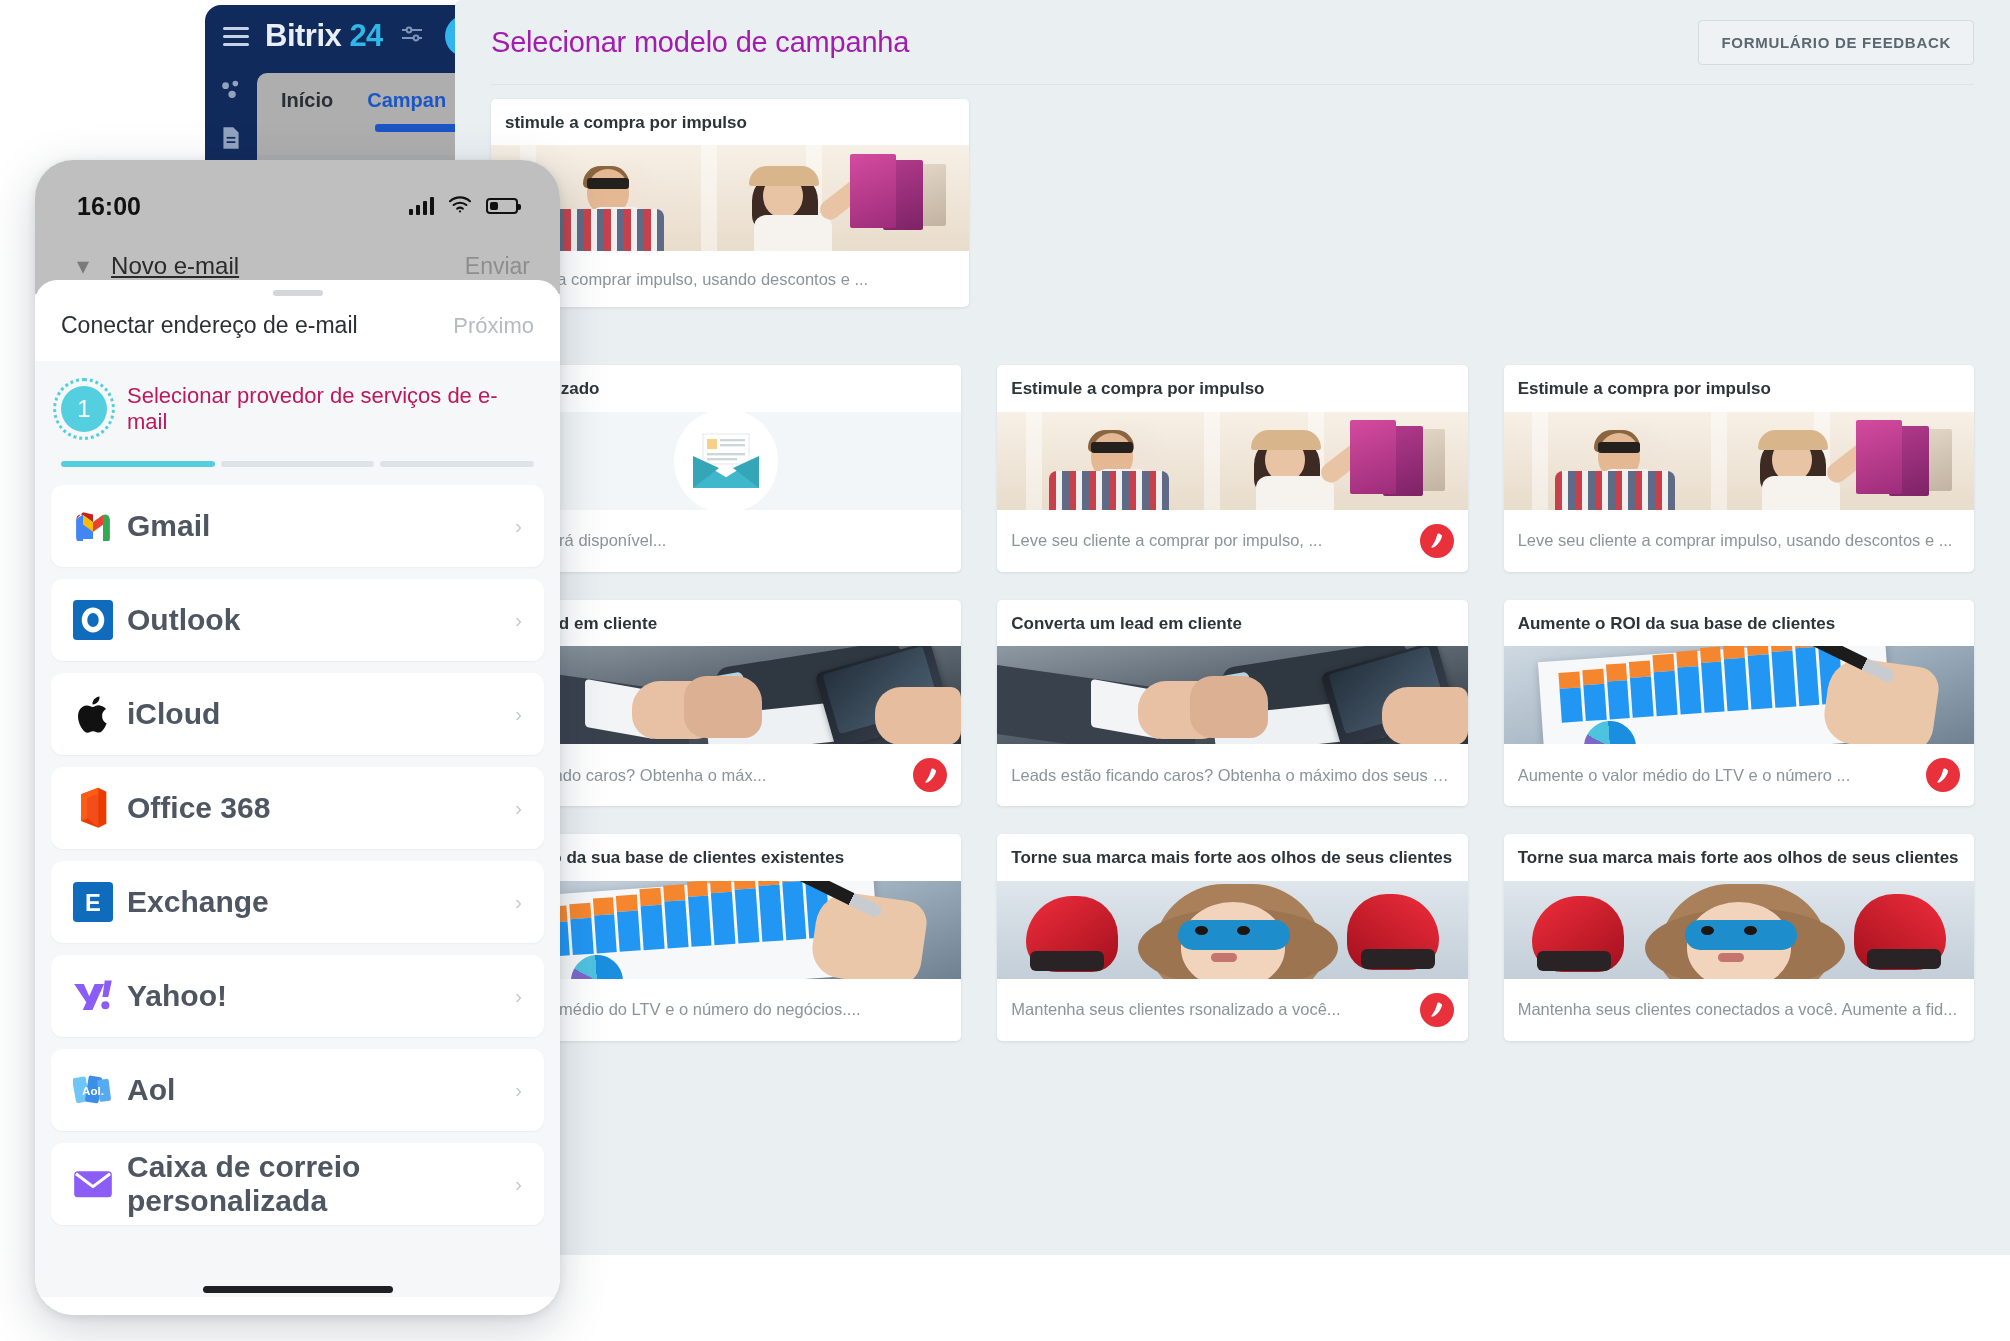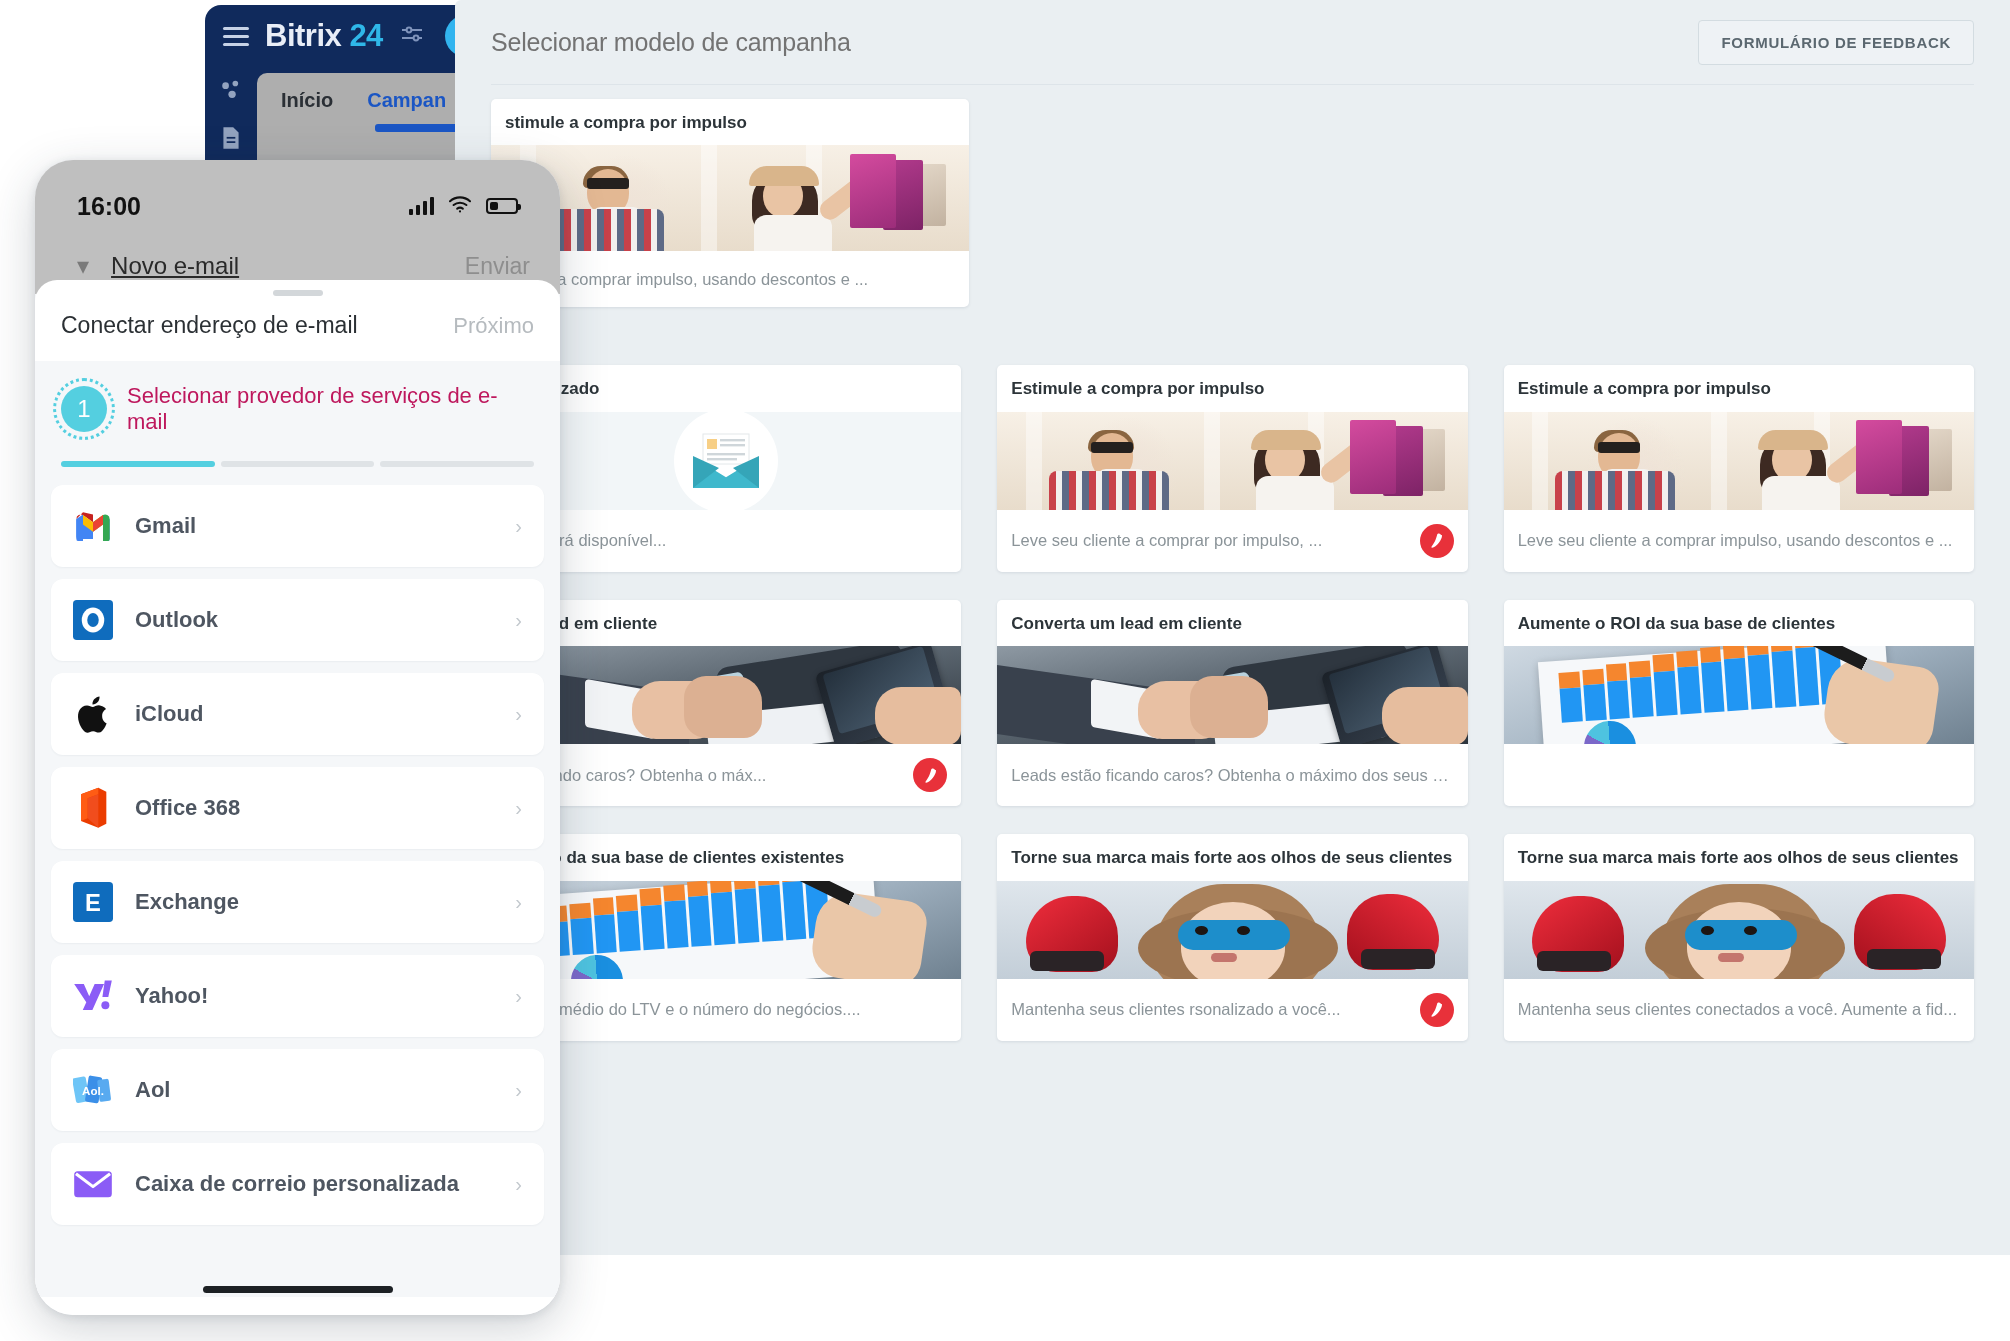--- a/index.html
+++ b/index.html
@@ -18,21 +18,21 @@
     background: #eaeff2;
     border-radius: 6px 0 0 0;
     overflow: hidden;
   }
   #panel-header {
     position: relative; height: 84px;
     padding: 0 36px;
     display: flex; align-items: center; justify-content: space-between;
   }
   #panel-title {
-    font-size: 25px; color: #737373; font-weight: 400;
+    font-size: 29px; color: #a21caf; font-weight: 400;
     letter-spacing: -0.2px;
   }
   #feedback-btn {
     border: 1px solid #d3dce1; background: #eef2f5;
     border-radius: 4px; color: #5b6870;
     font-size: 15px; font-weight: bold; letter-spacing: 0.7px;
     padding: 13px 22px; cursor: pointer;
     font-family: "Liberation Sans", sans-serif;
   }
   #recent-label {
@@ -234,21 +234,21 @@
   #ph-progress i { height:6px;border-radius:3px;flex:1;background:#dfe3e6; }
   #ph-progress i.on { background:#54cfe0; }
 
   #ph-list { background:#f5f7f9; padding: 18px 16px 0 16px; height: 830px; }
   .prov {
     background:#fff; border-radius:12px; height:82px; margin-bottom:12px;
     display:flex; align-items:center; padding: 0 22px; cursor:pointer;
     box-shadow: 0 1px 2px rgba(60,80,100,0.06);
   }
   .prov-ic { width:40px; height:40px; flex-shrink:0; display:flex; align-items:center; justify-content:center; }
-  .prov-label { flex:1; margin-left:22px; font-size:22px; font-weight:bold; color:#4e5661; }
+  .prov-label { flex:1; margin-left:14px; font-size:30px; font-weight:bold; color:#4e5661; }
   .prov-chev { color:#c3c9ce; font-size:20px; }
 
   #ph-home-ind { position:absolute; left:50%; transform:translateX(-50%);
     bottom: 22px; width:190px; height:7px; border-radius:4px; background:#1d2125; }
 </style>
 </head>
 <body>
 
 <div id="stage">
 
@@ -519,20 +519,28 @@
                 </span>
               <span class="bar">
                   <i style="height:60px"></i>
                 </span>
             </span>
             <span class="pie"></span>
               <span class="lineg"></span>
             <span class="hand"></span>
               <span class="pen"></span>
           </div>
+          <div class="tcard-foot">
+            <span class="txt">Aumente o valor médio do LTV e o número ...</span>
+            <span class="chili">
+              <svg viewBox="0 0 24 24" fill="#fff">
+                  <path d="M15 3c1.6 0 2.3 1.1 2.6 2.2.6-.4 1.4-.3 1.4.5 0 2.6-1.6 6-4.2 9.3C12.3 18.2 9 20.6 6.5 21c-.9.1-1.3-.6-.8-1.2 1.5-1.9 3.1-4.3 4.3-6.7C11.5 9.8 12.6 6 13 4.2 13.2 3.4 14 3 15 3z"></path>
+                </svg>
+            </span>
+          </div>
         </div>
       </div>
 
       <div class="grid-row">
         <div class="tcard">
           <div class="tcard-title">o lucro da sua base de clientes existentes</div>
           <div class="tcard-img ph-chart">
             <span class="sheet"></span>
             <span class="bars">
               <span class="bar">

